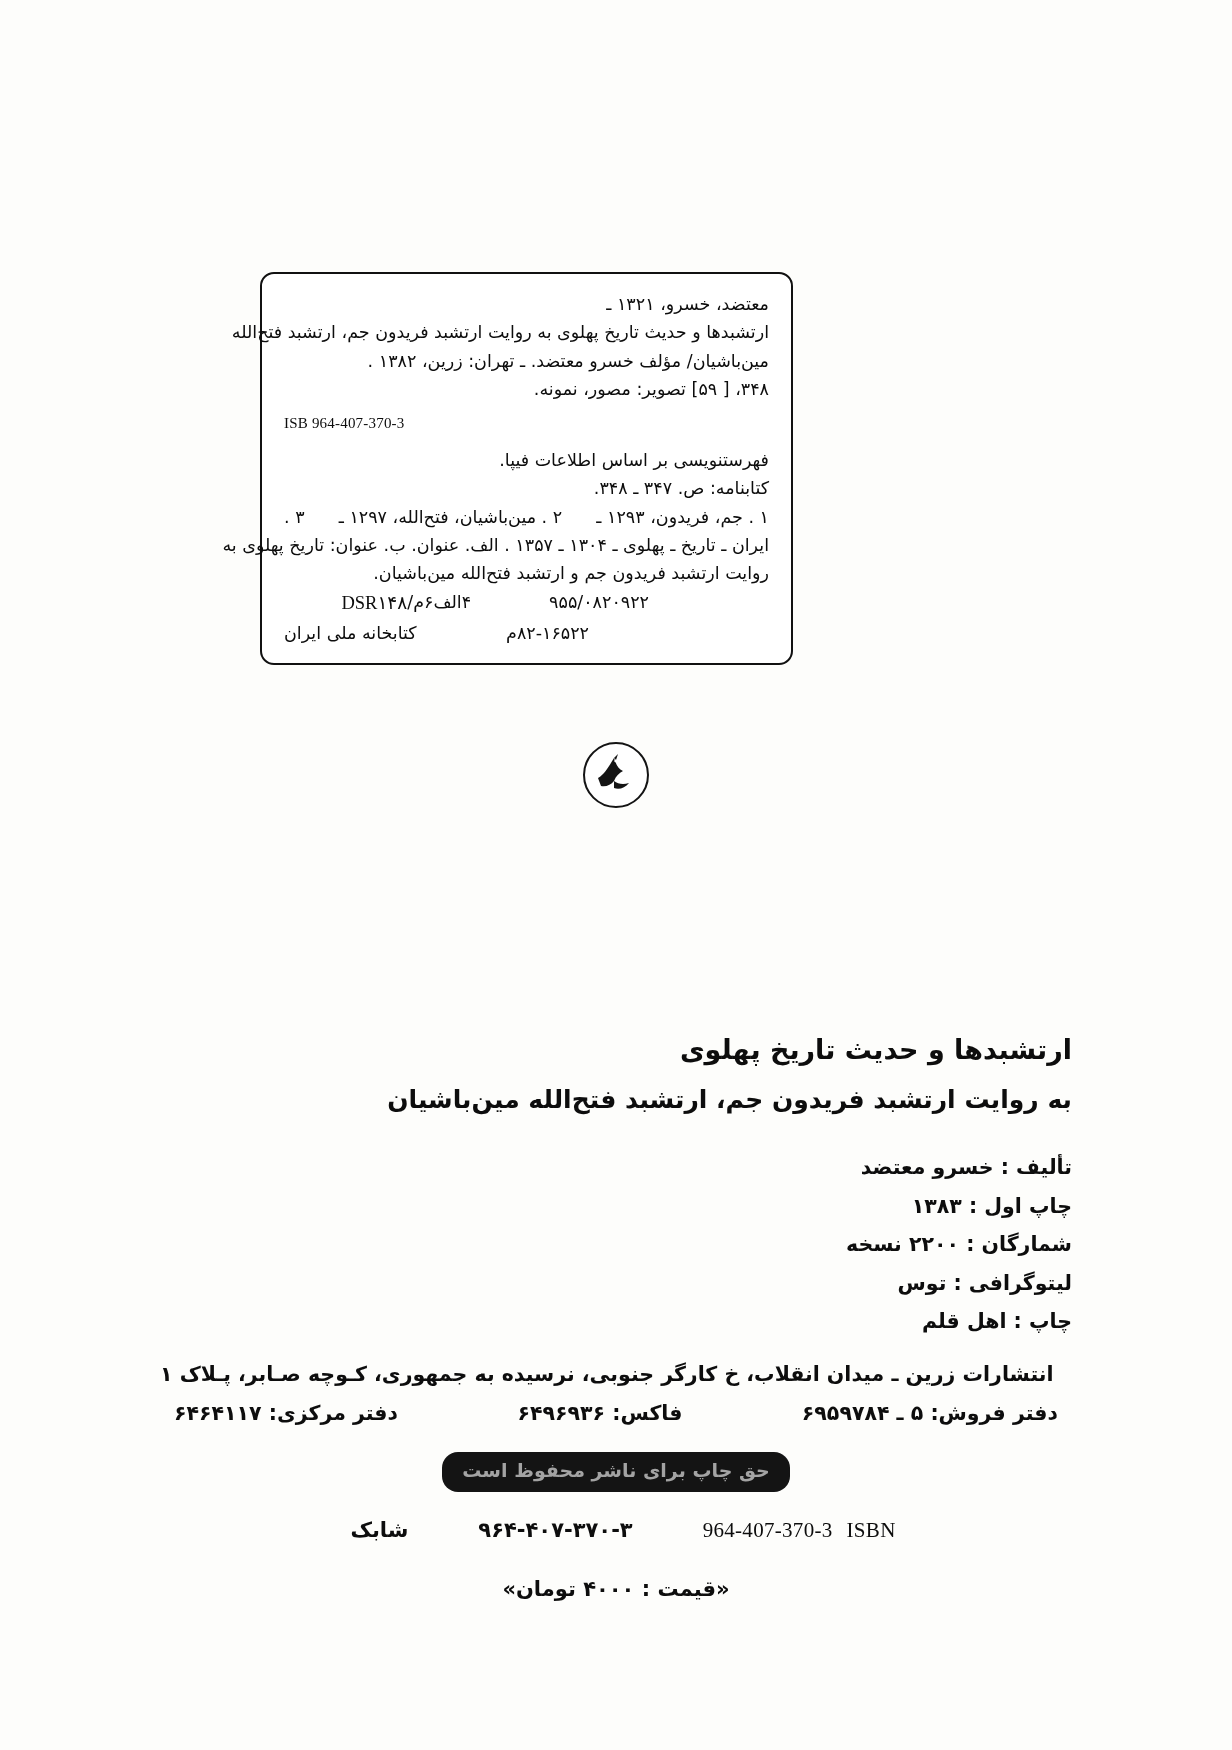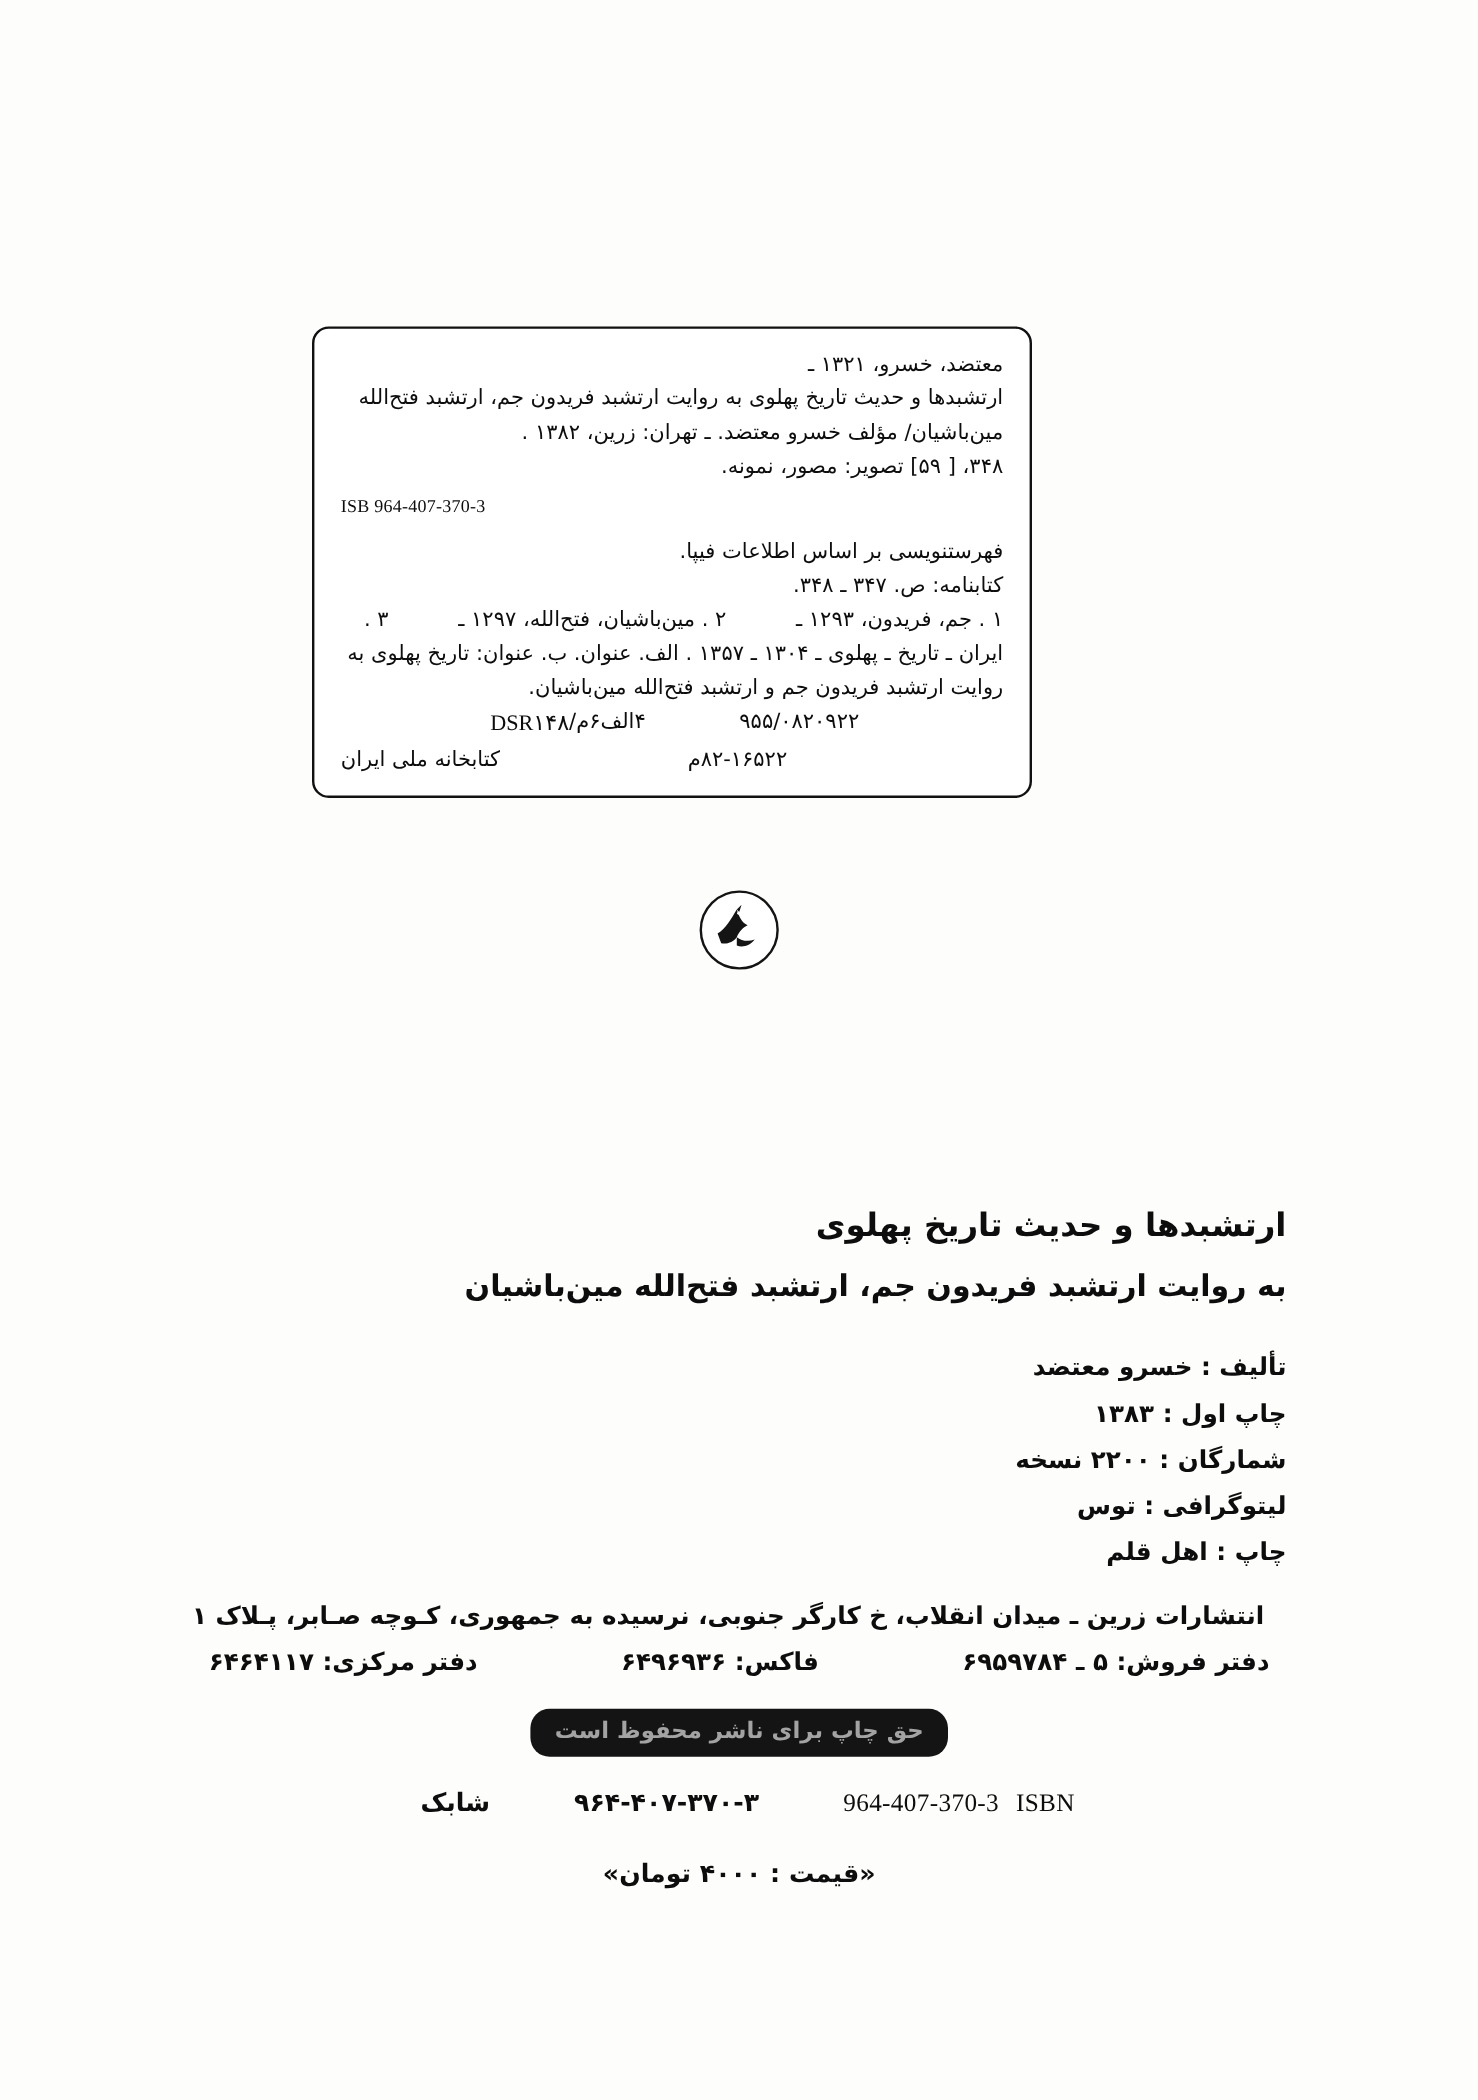--- a/index.html
+++ b/index.html
@@ -21,21 +21,21 @@
     position: absolute;
     inset: 0;
     background: #fdfdfb;
   }
 
   
   .cip-box {
     position: absolute;
     left: 260px;
     top: 272px;
-    width: 600px;
+    width: 533px;
     border: 2.5px solid #111;
     border-radius: 14px;
     padding: 16px 22px 14px 22px;
     box-sizing: border-box;
     background: #fff;
   }
   .cip-line {
     direction: rtl;
     text-align: right;
     font-size: 17.5px;
@@ -110,21 +110,21 @@
     position: relative;
     background: #fff;
   }
   .logo svg { position: absolute; left: 0; top: 0; }
 
   
   .colophon {
     position: absolute;
     right: 160px;
     left: 160px;
-    top: 1002px;
+    top: 1030px;
     direction: rtl;
     text-align: right;
   }
   .title-main {
     font-size: 27px;
     font-weight: bold;
     line-height: 1.5;
     margin: 0 0 10px 0;
     letter-spacing: -0.2px;
   }

